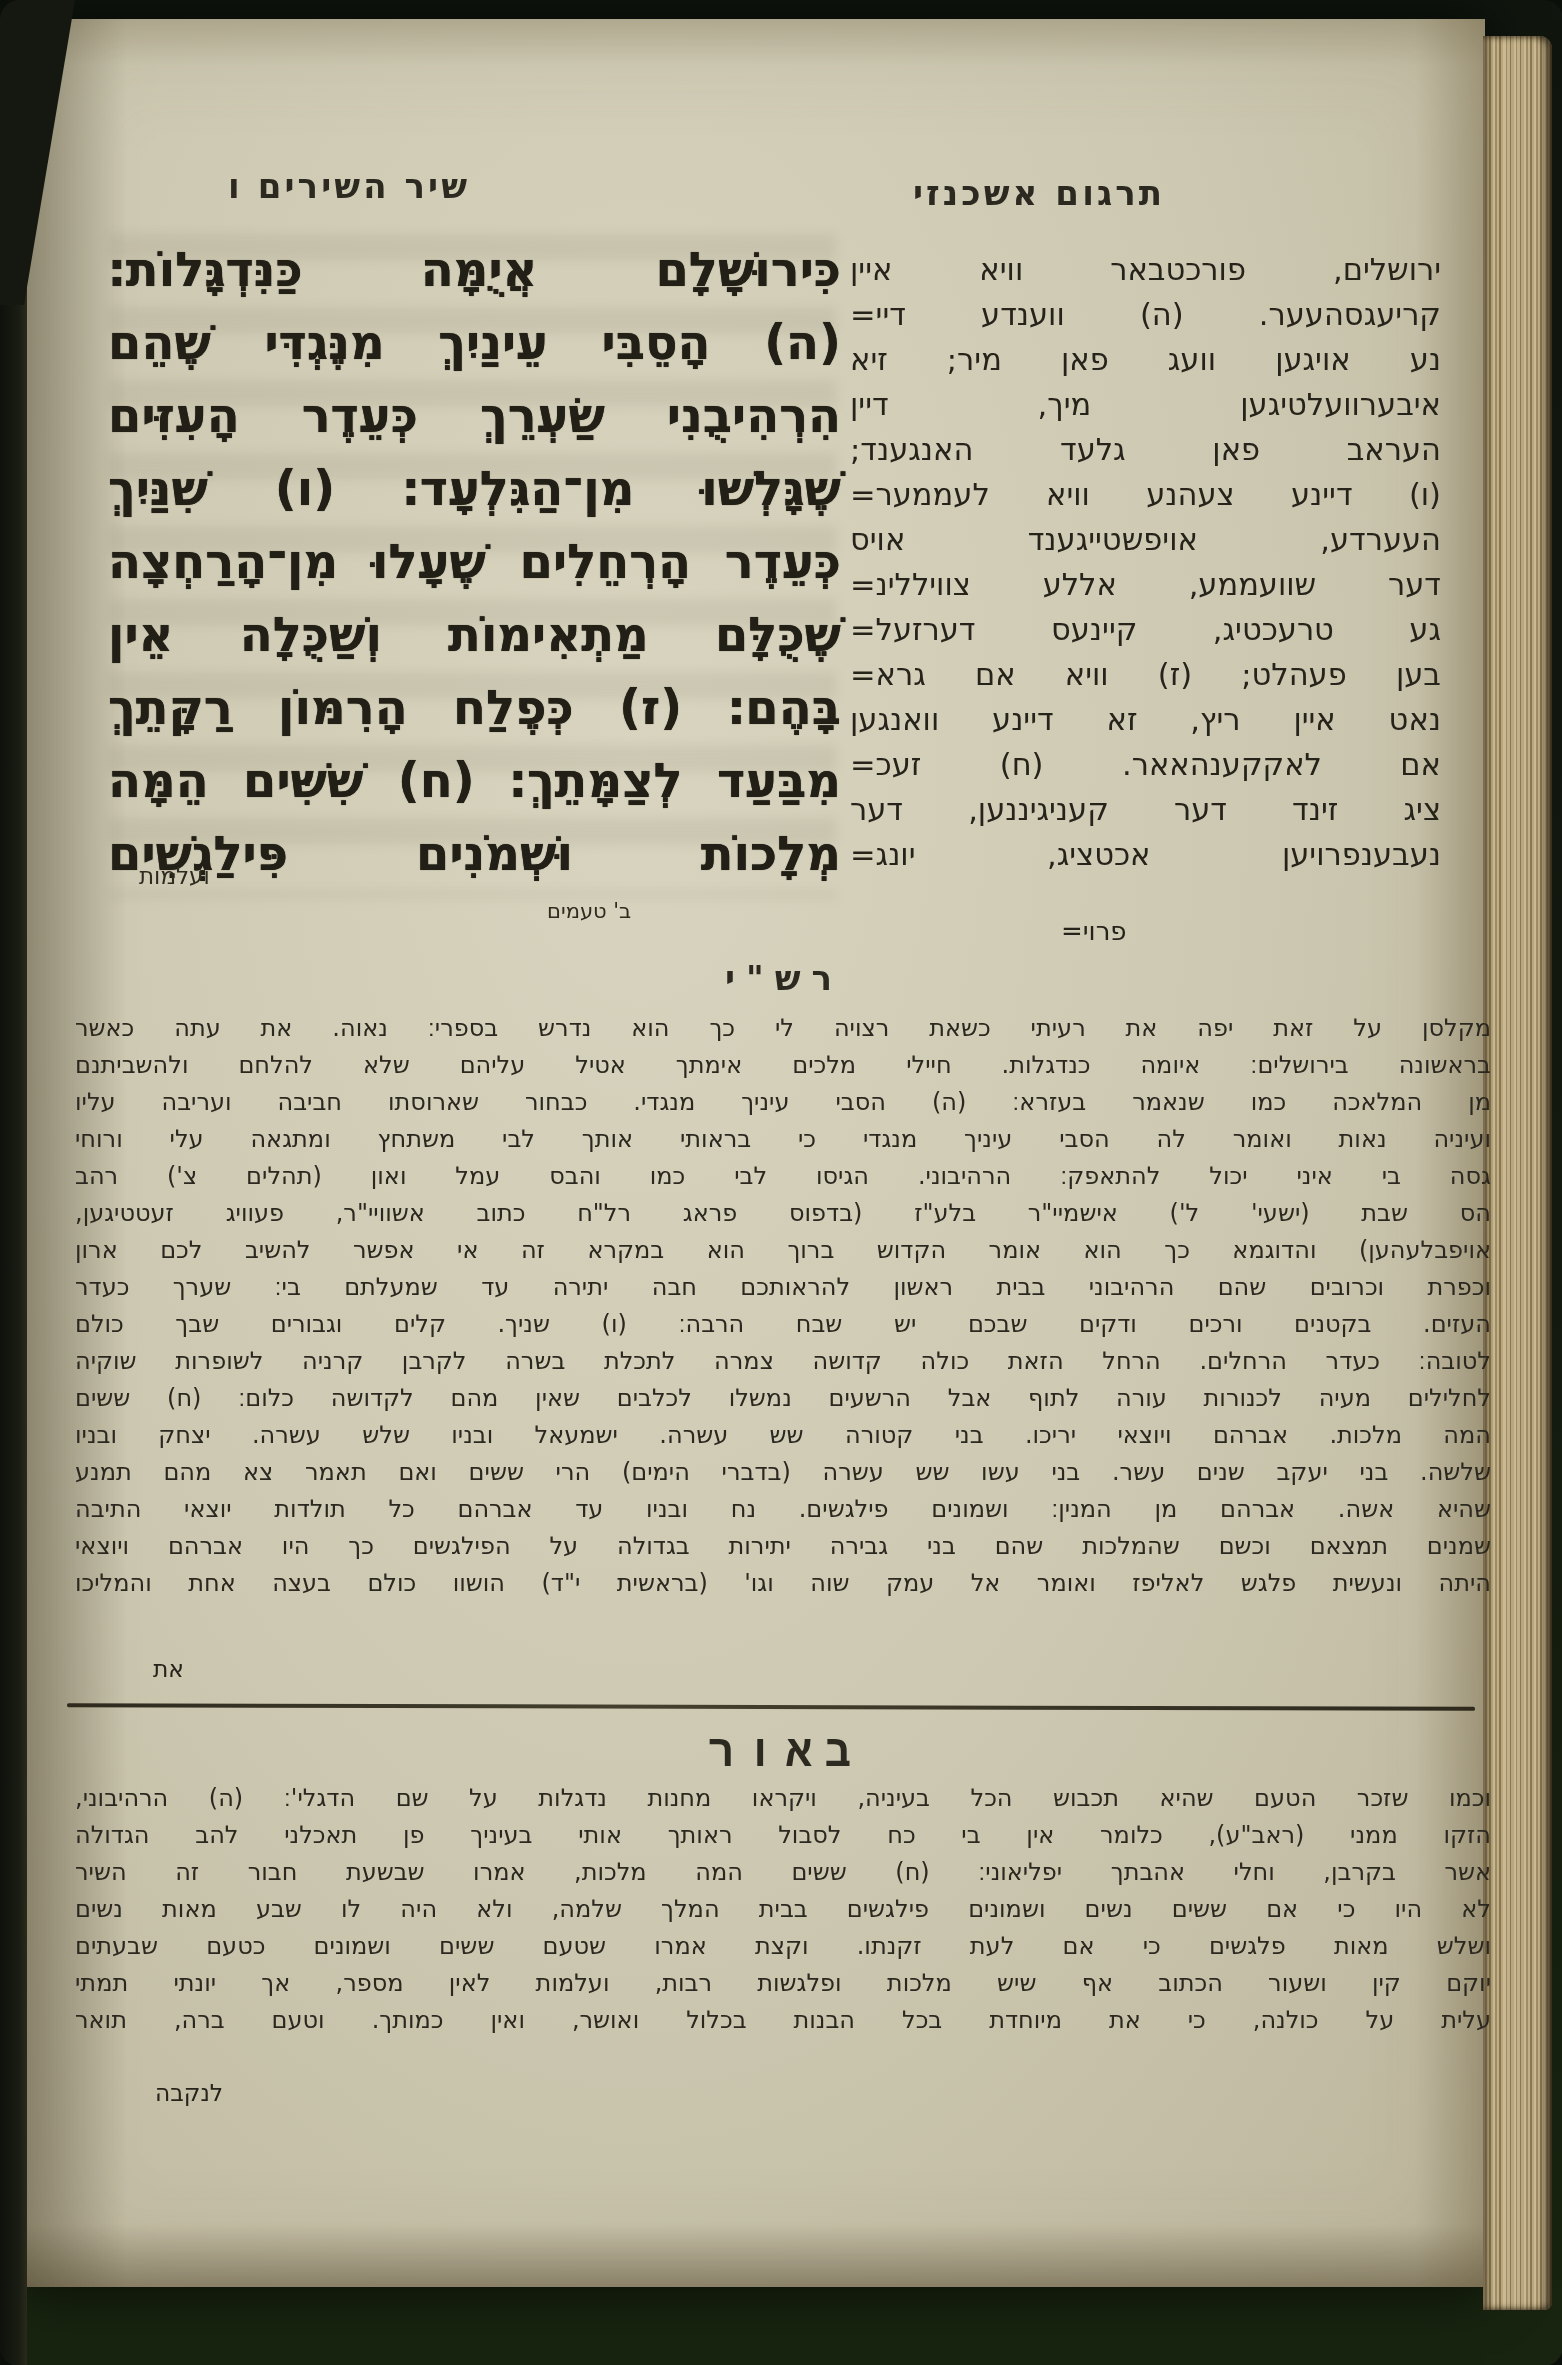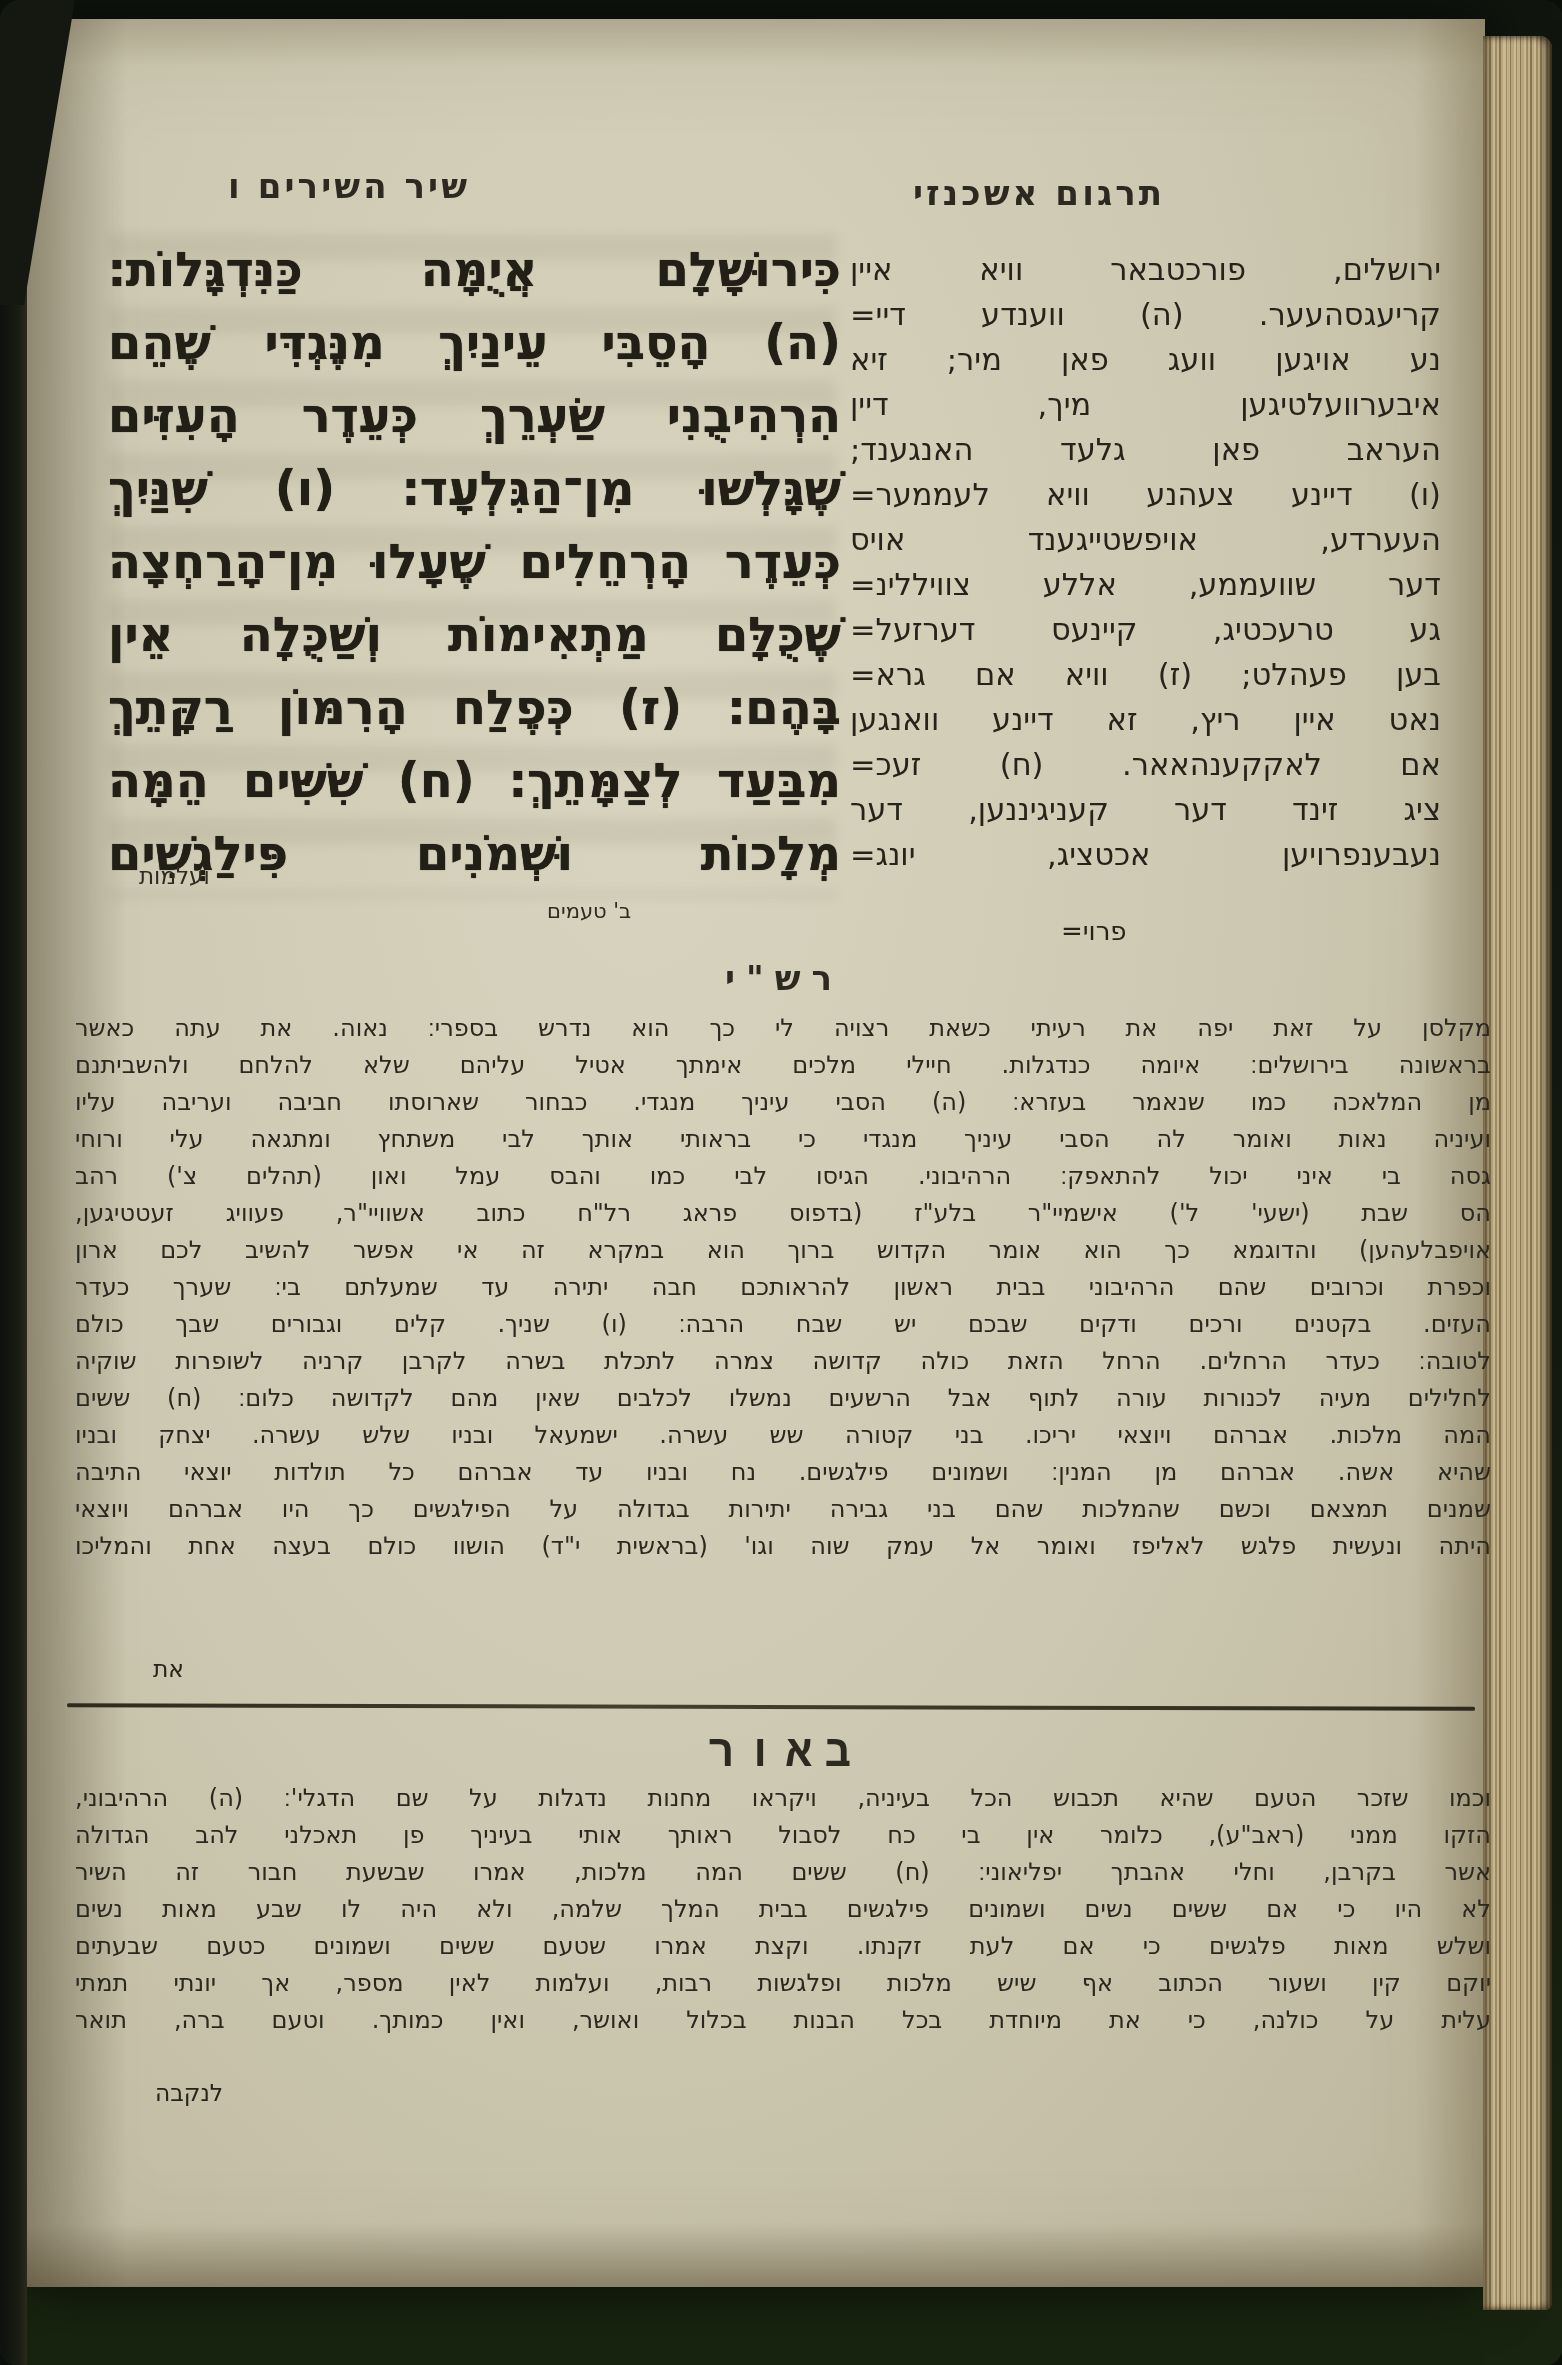--- a/index.html
+++ b/index.html
@@ -126,20 +126,21 @@
       <div class="commentary-line">מן המלאכה כמו שנאמר בעזרא׃ (ה) הסבי עיניך מנגדי. כבחור שארוסתו חביבה ועריבה עליו</div>
       <div class="commentary-line">ועיניה נאות ואומר לה הסבי עיניך מנגדי כי בראותי אותך לבי משתחץ ומתגאה עלי ורוחי</div>
       <div class="commentary-line">גסה בי איני יכול להתאפק׃ הרהיבוני. הגיסו לבי כמו והבס עמל ואון (תהלים צ') רהב</div>
       <div class="commentary-line">הס שבת (ישעי' ל') אישמיי"ר בלע"ז (בדפוס פראג רל"ח כתוב אשוויי"ר, פעוויג זעטטיגען,</div>
       <div class="commentary-line">אויפבלעהען) והדוגמא כך הוא אומר הקדוש ברוך הוא במקרא זה אי אפשר להשיב לכם ארון</div>
       <div class="commentary-line">וכפרת וכרובים שהם הרהיבוני בבית ראשון להראותכם חבה יתירה עד שמעלתם בי׃ שערך כעדר</div>
       <div class="commentary-line">העזים. בקטנים ורכים ודקים שבכם יש שבח הרבה׃ (ו) שניך. קלים וגבורים שבך כולם</div>
       <div class="commentary-line">לטובה׃ כעדר הרחלים. הרחל הזאת כולה קדושה צמרה לתכלת בשרה לקרבן קרניה לשופרות שוקיה</div>
       <div class="commentary-line">לחלילים מעיה לכנורות עורה לתוף אבל הרשעים נמשלו לכלבים שאין מהם לקדושה כלום׃ (ח) ששים</div>
       <div class="commentary-line">המה מלכות. אברהם ויוצאי יריכו. בני קטורה שש עשרה. ישמעאל ובניו שלש עשרה. יצחק ובניו</div>
+      <div class="commentary-line">שלשה. בני יעקב שנים עשר. בני עשו שש עשרה (בדברי הימים) הרי ששים ואם תאמר צא מהם תמנע</div>
       <div class="commentary-line">שהיא אשה. אברהם מן המנין׃ ושמונים פילגשים. נח ובניו עד אברהם כל תולדות יוצאי התיבה</div>
       <div class="commentary-line">שמנים תמצאם וכשם שהמלכות שהם בני גבירה יתירות בגדולה על הפילגשים כך היו אברהם ויוצאי</div>
       <div class="commentary-line">היתה ונעשית פלגש לאליפז ואומר אל עמק שוה וגו' (בראשית י"ד) הושוו כולם בעצה אחת והמליכו</div>
     </div>
   <div class="txt rashi-catchword" dir="rtl">את</div>
 
   <div class="section-rule"></div>
 
   <div class="txt biur-header" dir="rtl">באור</div>
   <div class="biur-block" dir="rtl">

